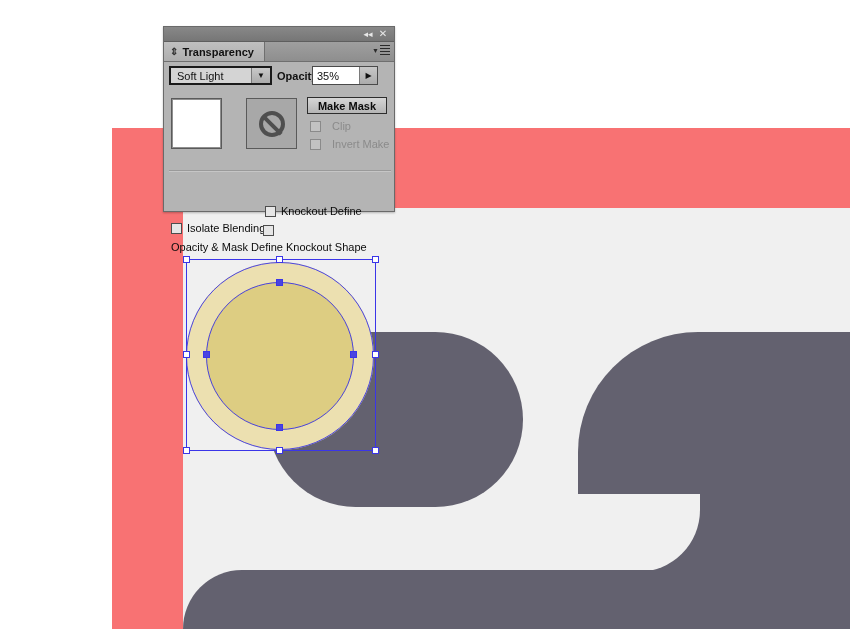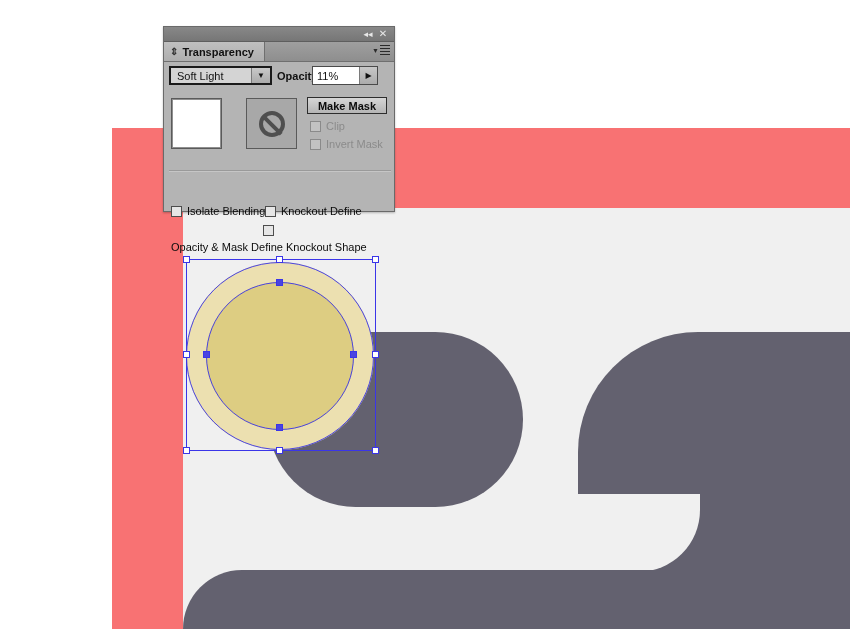--- a/index.html
+++ b/index.html
@@ -311,35 +311,35 @@
   }
   .chk-clip { left: 146px; top: 28px; }
   .chk-invert { left: 146px; top: 46px; }
   .chk-box {
     width: 11px; height: 11px;
     background: #c2c2c2;
     border: 1px solid #8a8a8a;
     box-sizing: border-box;
   }
   .chk-box.enabled { background: #e6e6e6; border-color: #4d4d4d; }
-  .chk-text-dim { color: #8b8b8b; }
+  .chk-text-dim { color: #8b8b8b; margin-left: 6px; }
   .chk-text { color: #0b0b0b; }
 
   .panel-divider {
     position: absolute;
     left: 5px; top: 108px;
     width: 222px; height: 1px;
     background: #9a9a9a;
     border-bottom: 1px solid #c6c6c6;
   }
 
   
   .row-knock1 {
     position: absolute;
-    left: 7px; top: 143px;
+    left: 7px; top: 160px;
     display: flex; align-items: center; gap: 5px;
   }
   .row-knock1b {
     position: absolute;
     left: 101px; top: 143px;
     display: flex; align-items: center; gap: 5px;
   }
   .row-knock2 {
     position: absolute;
     left: 7px; top: 163px;
@@ -410,40 +410,40 @@
 
     <div class="panel-body">
 
       <div class="row-blend">
         <div class="blend-select">
           <span class="blend-label">Soft Light</span>
           <span class="blend-arrow">▼</span>
         </div>
         <span class="opacity-label">Opacity:</span>
         <div class="opacity-field">
-          <span class="opacity-value">11%</span>
+          <span class="opacity-value">35%</span>
           <span class="opacity-arrow">▶</span>
         </div>
       </div>
 
       <div class="row-thumbs">
         <div class="thumb-frame thumb-art"></div>
         <div class="thumb-frame thumb-mask">
           <span class="no-mask-icon"></span>
         </div>
 
         <div class="make-mask-btn">Make Mask</div>
 
         <div class="chk-row chk-clip">
           <span class="chk-box"></span>
           <span class="chk-text-dim">Clip</span>
         </div>
         <div class="chk-row chk-invert">
           <span class="chk-box"></span>
-          <span class="chk-text-dim">Invert Mask</span>
+          <span class="chk-text-dim">Invert Make</span>
         </div>
       </div>
 
       <div class="panel-divider"></div>
 
       <div class="row-knock1">
         <span class="chk-box enabled"></span>
         <span class="chk-text">Isolate Blending</span>
       </div>
       <div class="row-knock1b">

